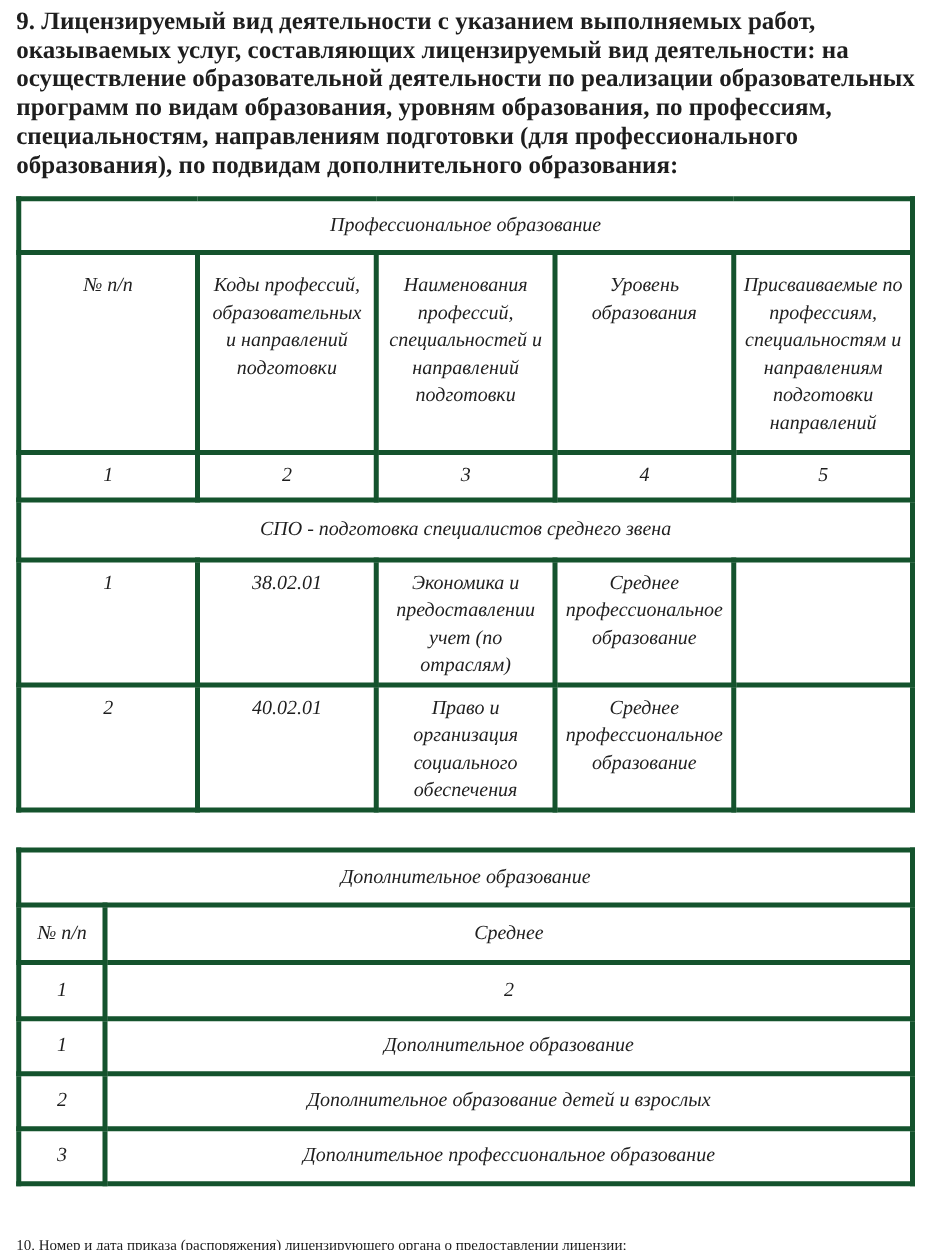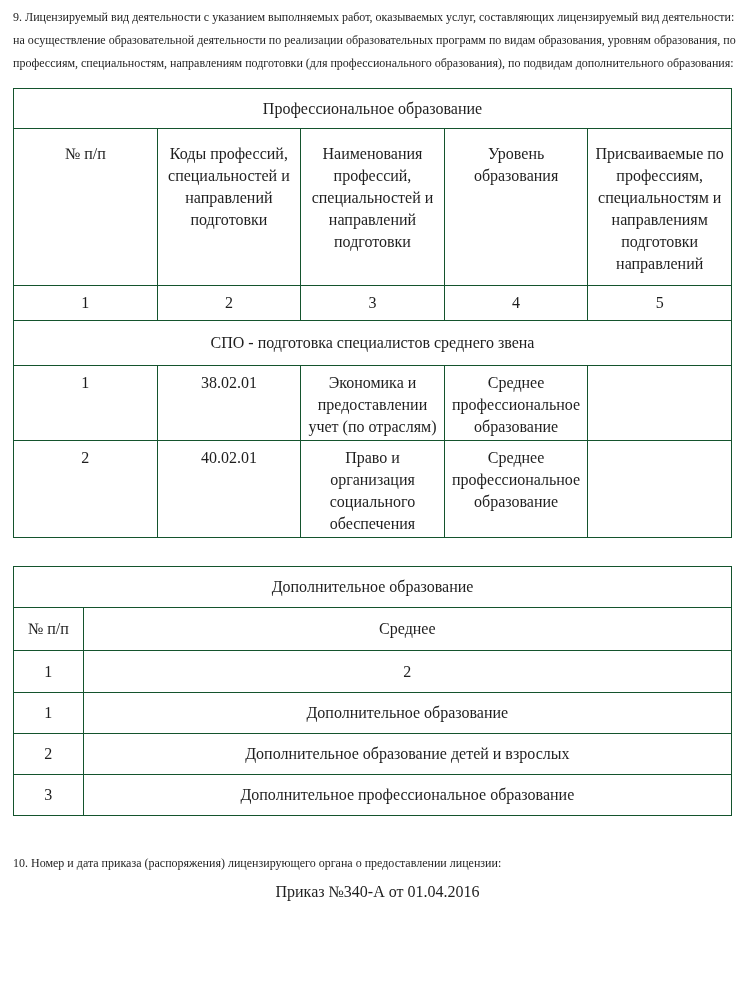--- a/index.html
+++ b/index.html
@@ -12,38 +12,40 @@
     height: 1000px;
     overflow: hidden;
     font-family: "Liberation Serif", "DejaVu Serif", serif;
     color: #1e1e1e;
     position: relative;
   }
   .page {
     padding: 6px 14px 0 13px;
   }
   .para {
-    font-size: 12px;
+    font-size: 20px;
     line-height: 23px;
     margin: 0 0 13px 0;
     text-align: left;
+    font-weight: bold;
   }
   table {
     border-collapse: collapse;
     table-layout: fixed;
     width: 719px;
     font-size: 16px;
   }
   td {
-    border: 1px solid #14532d;
+    border: 4px solid #14532d;
     text-align: center;
     vertical-align: middle;
     padding: 2px 5px;
     line-height: 22px;
     word-wrap: break-word;
+    font-style: italic;
   }
   
   .t1-title td   { height: 35px; }
   .t1-head td    { height: 140px; vertical-align: top; padding-top: 14px; }
   .t1-nums td    { height: 30px; }
   .t1-section td { height: 40px; text-align: center; }
   .t1-data td    { vertical-align: top; padding-top: 6px; }
   .t1-r1 td      { height: 64px; }
   .t1-r2 td      { height: 84px; }
   .mb28 { margin-bottom: 28px; }
@@ -81,21 +83,21 @@
         <col style="width:20%">
         <col style="width:20%">
         <col style="width:20%">
     </colgroup>
     <tbody>
       <tr class="t1-title">
         <td colspan="5">Профессиональное образование</td>
       </tr>
       <tr class="t1-head">
         <td>№ п/п</td>
-        <td>Коды профессий, специальностей и направлений подготовки</td>
+        <td>Коды профессий, образовательных и направлений подготовки</td>
         <td>Наименования профессий, специальностей и направлений подготовки</td>
         <td>Уровень образования</td>
         <td>Присваиваемые по профессиям, специальностям и направлениям подготовки направлений</td>
       </tr>
       <tr class="t1-nums">
         <td>1</td>
         <td>2</td>
         <td>3</td>
         <td>4</td>
         <td>5</td>

